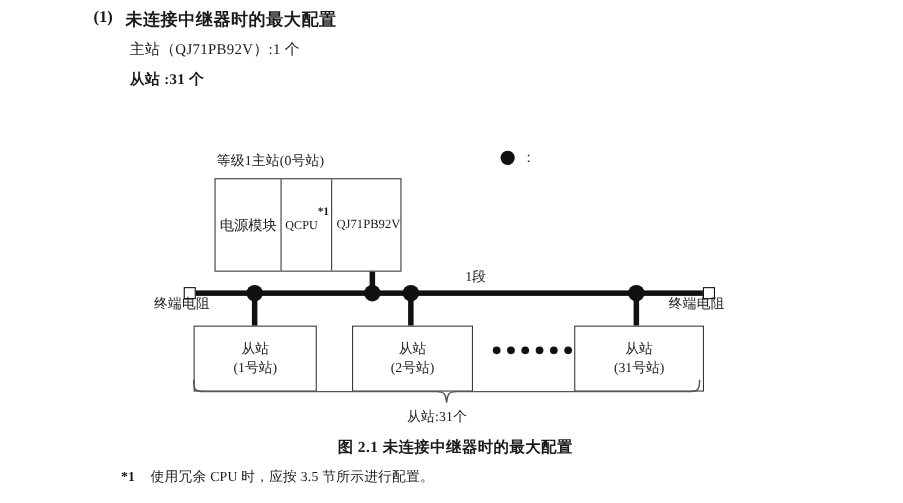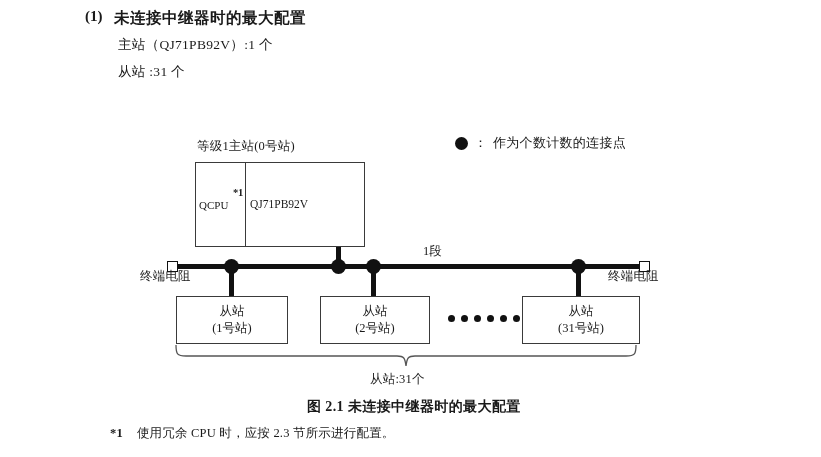--- a/index.html
+++ b/index.html
@@ -31,21 +31,21 @@
     font-weight: bold;
     letter-spacing: 0.5px;
   }
   .spec-line {
     left: 118px;
     font-size: 13.5px;
     letter-spacing: 0.3px;
     white-space: nowrap;
   }
   #spec-master { top: 36px; }
-  #spec-slave  { top: 63px; }
+  #spec-slave  { top: 63px; font-weight: bold; }
 
   
   #legend {
     left: 455px; top: 134px;
     display: flex;
     align-items: center;
     gap: 6px;
     font-size: 13px;
   }
   #legend-dot {
@@ -153,21 +153,21 @@
   #master-drop {
     left: 336px; top: 247px;
     width: 5px; height: 20px;
     background: #111111;
   }
 
   
   .slave-box {
     border: 1.3px solid #3a3a3a;
     box-sizing: border-box;
-    height: 48px;
+    height: 60px;
     top: 296px;
     display: flex;
     flex-direction: column;
     align-items: center;
     justify-content: center;
     font-size: 12.5px;
     line-height: 1.35;
     background: #ffffff;
   }
   .slave-box span { display: block; }
@@ -216,26 +216,26 @@
 <body>
 
 <div class="abs" id="heading-number">(1)</div>
 <div class="abs" id="heading-title">未连接中继器时的最大配置</div>
 <div class="abs spec-line" id="spec-master">主站（QJ71PB92V）:1 个</div>
 <div class="abs spec-line" id="spec-slave">从站 :31 个</div>
 
 <div class="abs" id="legend">
   <span id="legend-dot"></span>
   <span id="legend-colon">：</span>
-  <span id="legend-text">作为个数计数的连接点</span>
 </div>
 
 <div class="abs" id="master-caption">等级1主站(0号站)</div>
 
 <div class="abs" id="master-box">
+  <div class="master-cell" id="cell-power">电源模块</div>
   <div class="master-cell" id="cell-qcpu">
     <span id="cell-qcpu-label">QCPU</span>
     <span id="cell-qcpu-note">*1</span>
   </div>
   <div class="master-cell" id="cell-module">
     <span>QJ71</span>
     <span>PB92V</span>
   </div>
 </div>
 
@@ -280,14 +280,14 @@
 </div>
 
 <svg class="abs" id="brace-svg" width="480" height="26" viewBox="0 0 480 26">
   <path d="M 6 0 C 6 9, 7 11, 16 11 L 227 11 C 234 11, 235 13, 236 21
            C 237 13, 238 11, 245 11 L 456 11 C 465 11, 466 9, 466 0" fill="none" stroke="#555555" stroke-width="1.3"></path>
 </svg>
 <div class="abs" id="brace-label">从站:31个</div>
 
 <div class="abs" id="figure-caption">图 2.1  未连接中继器时的最大配置</div>
 <div class="abs" id="footnote">
-  <span id="footnote-mark">*1</span><span>使用冗余 CPU 时，应按 2.3 节所示进行配置。</span>
+  <span id="footnote-mark">*1</span><span>使用冗余 CPU 时，应按 3.5 节所示进行配置。</span>
 </div>
 
 </body></html>

